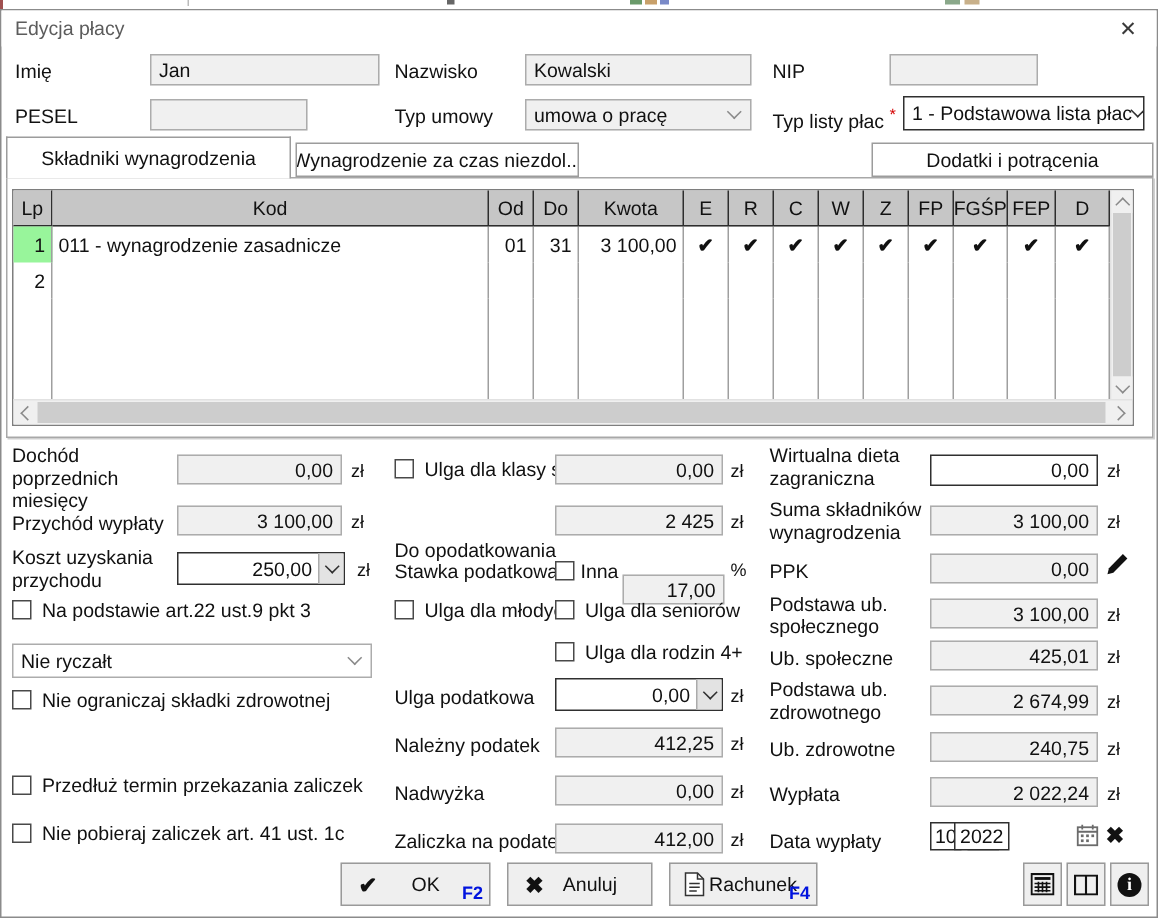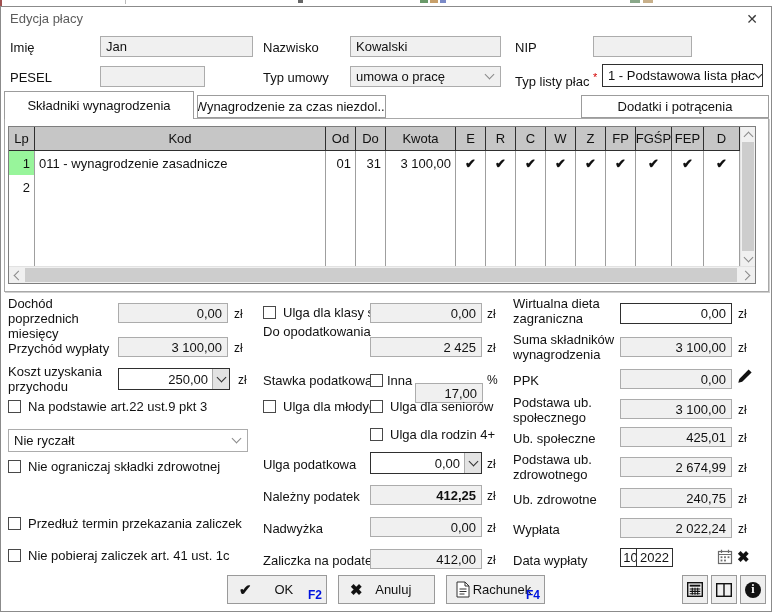--- a/index.html
+++ b/index.html
@@ -293,21 +293,21 @@
 
   <label class="chk" style="left:262px;top:298px;">
     <span class="box"></span>
     <span>Ulga dla klasy śr.</span>
   </label>
   <div class="fld num" style="left:369px;top:296px;width:112px;">
       <span>0,00</span>
     </div>
   <span class="unit" style="left:486px;top:300px;">zł</span>
 
-  <span class="lbl" style="left:262px;top:317px;">Do opodatkowania</span>
+  <span class="lbl" style="left:262px;top:352px;">Do opodatkowania</span>
   <div class="fld num" style="left:369px;top:330px;width:112px;">
       <span>2 425</span>
     </div>
   <span class="unit" style="left:486px;top:334px;">zł</span>
 
   <span class="lbl" style="left:262px;top:366px;">Stawka podatkowa</span>
   <label class="chk" style="left:369px;top:366px;gap:4px;">
     <span class="box"></span>
     <span>Inna</span>
   </label>
@@ -332,21 +332,21 @@
   <span class="lbl" style="left:262px;top:450px;">Ulga podatkowa</span>
   <div class="combo" style="left:369px;top:445px;width:112px;height:22px;">
     <span class="val">0,00</span>
     <span class="dbtn">
         <span class="chev d dark"></span>
       </span>
   </div>
   <span class="unit" style="left:486px;top:450px;">zł</span>
 
   <span class="lbl" style="left:262px;top:482px;">Należny podatek</span>
-  <div class="fld num" style="left:369px;top:478px;width:112px;font-weight:bold;">
+  <div class="fld num" style="left:369px;top:478px;width:112px;">
       <span>412,25</span>
     </div>
   <span class="unit" style="left:486px;top:482px;">zł</span>
 
   <span class="lbl" style="left:262px;top:514px;">Nadwyżka</span>
   <div class="fld num" style="left:369px;top:510px;width:112px;">
       <span>0,00</span>
     </div>
   <span class="unit" style="left:486px;top:514px;">zł</span>
 

